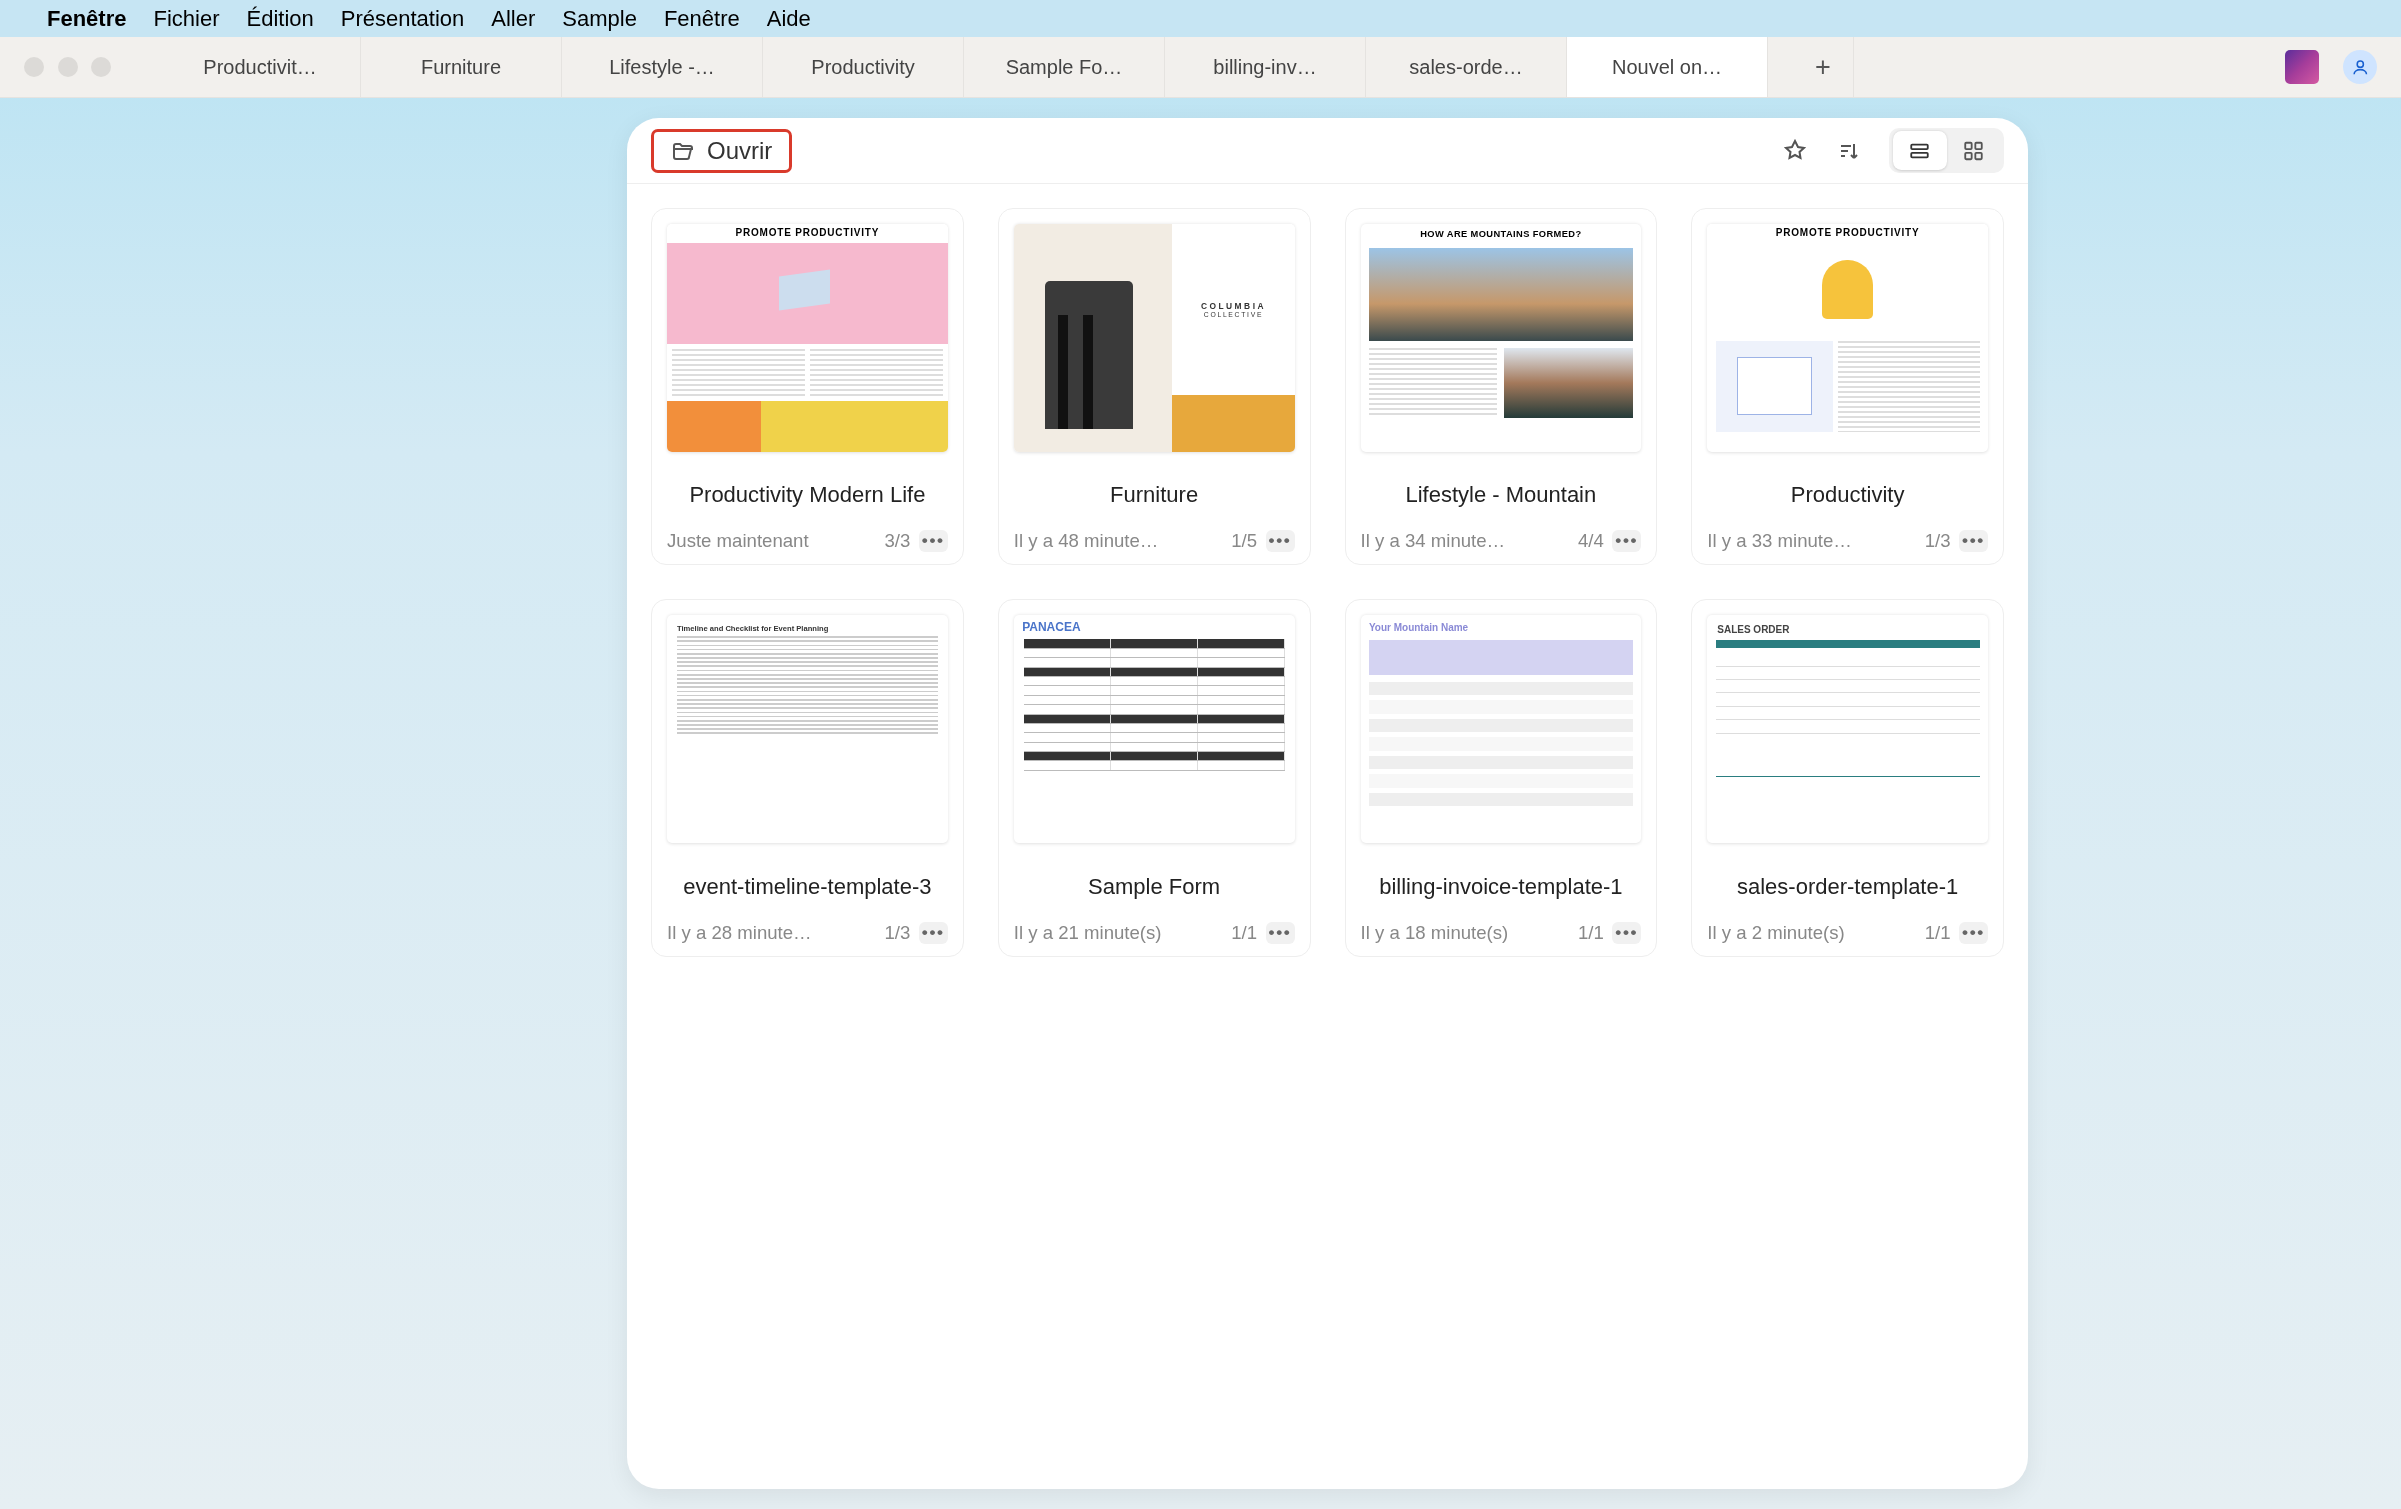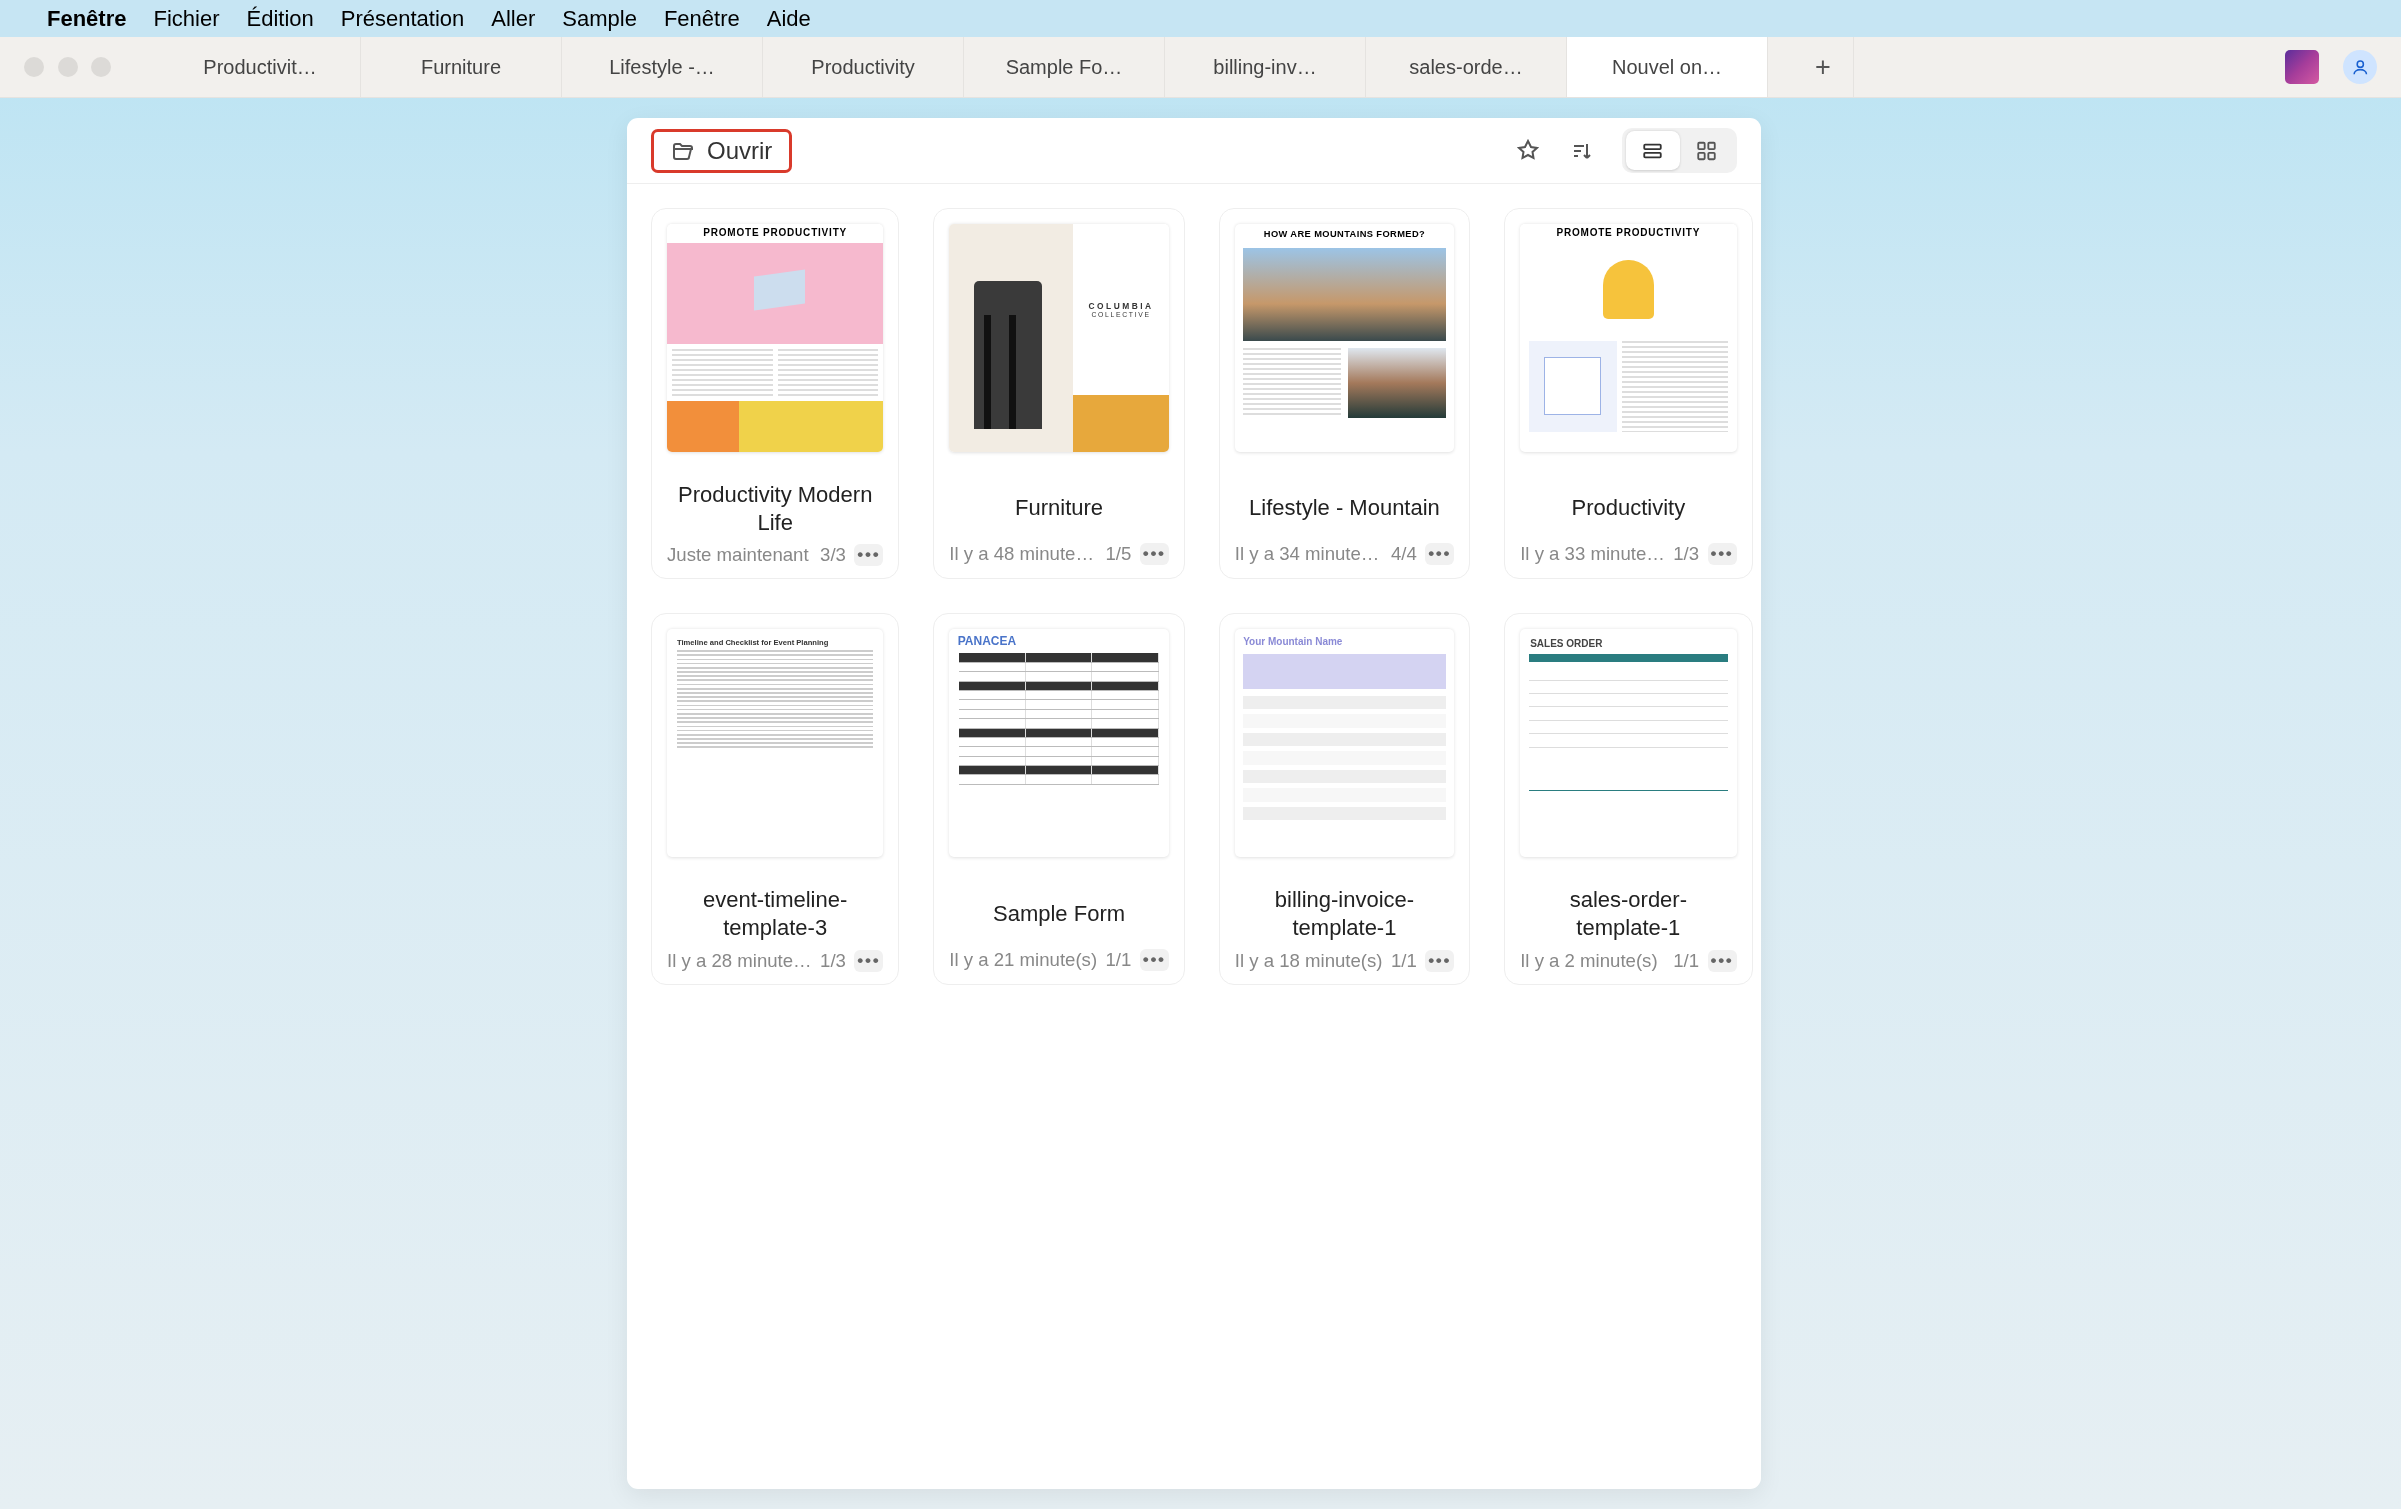--- a/index.html
+++ b/index.html
@@ -19,36 +19,36 @@
   .tab { flex:0 0 201px; display:flex; align-items:center; justify-content:center; font-size:20px; color:#444; padding:0 10px; border-right:0.8px solid #e5e3e0; overflow:hidden; white-space:nowrap; text-overflow:ellipsis; }
   .tab.active { background:#fff; }
   .addtab { width:61px; display:flex; align-items:center; justify-content:center; font-size:27px; color:#555; border-right:0.8px solid #e5e3e0; }
   .tabstrip .spacer { flex:1; }
   .rightctrls { display:flex; align-items:center; gap:24px; padding:0 24px; }
   .appicon { width:34px; height:34px; border-radius:5px; background:linear-gradient(135deg,#5b2e9b,#a63d9a,#d45aa2); }
   .avatar { width:34px; height:34px; border-radius:50%; background:#cfe4ff; display:flex; align-items:center; justify-content:center; color:#1860d0; font-size:18.6px; }
 
   
   .desktop { position:relative; width:100%; height:calc(100% - 37px - 61px); }
-  .panel { position:absolute; left:627px; top:20px; width:1134px; height:1371px; background:#fff; border-radius:11px; box-shadow:0 6.8px 25px rgba(0,0,0,.07); overflow:hidden; }
+  .panel { position:absolute; left:627px; top:20px; width:1401px; height:1371px; background:#fff; border-radius:32px; box-shadow:0 6.8px 25px rgba(0,0,0,.07); overflow:hidden; }
 
   
   .ptoolbar { height:66px; display:flex; align-items:center; justify-content:space-between; padding:0 24px; border-bottom:0.8px solid #eee; }
   .openbtn { display:flex; align-items:center; gap:12px; height:44px; padding:0 17px; border:3.4px solid #d93a2b; border-radius:6.8px; font-size:24px; color:#333; background:#fff; }
   .openbtn svg, .ptoolbar .ticons svg { display:block; }
   .ticons { display:flex; align-items:center; gap:6.8px; }
   .ticons .ibtn { width:47px; height:39px; display:flex; align-items:center; justify-content:center; border-radius:8.4px; color:#555; }
   .ticons .seg { display:flex; background:#f1f1f1; border-radius:10px; padding:3.4px; margin-left:10px; }
   .ticons .seg .segbtn { width:54px; height:39px; display:flex; align-items:center; justify-content:center; border-radius:8.4px; }
   .ticons .seg .segbtn.active { background:#fff; box-shadow:0 0.8px 2.5px rgba(0,0,0,.15); }
 
   
   .grid { padding:24px; display:grid; grid-template-columns:repeat(4,1fr); gap:34px; }
   .card { border:0.8px solid #eee; border-radius:15px; padding:15px 15px 12px; display:flex; flex-direction:column; }
-  .thumb { width:100%; height:228px; border-radius:5px; background:#fff; box-shadow:0 0.8px 3.4px rgba(0,0,0,.12); overflow:hidden; margin-bottom:29px; position:relative; }
+  .thumb { width:100%; height:228px; border-radius:5px; background:#fff; box-shadow:0 0.8px 3.4px rgba(0,0,0,.12); overflow:hidden; margin-bottom:16px; position:relative; }
   .title { font-size:22px; color:#222; text-align:center; min-height:54px; display:flex; align-items:center; justify-content:center; padding:0 6.8px; line-height:1.25; }
   .meta { display:flex; align-items:center; justify-content:space-between; font-size:18.6px; color:#888; margin-top:8.4px; }
   .meta .time { flex:1; white-space:nowrap; overflow:hidden; text-overflow:ellipsis; }
   .meta .pages { margin:0 8.4px; }
   .more { width:29px; height:22px; border-radius:6px; background:#f1f1f1; display:flex; align-items:center; justify-content:center; color:#666; font-size:17px; letter-spacing:1.7px; font-weight:700; }
 
   
   .t1 { display:flex; flex-direction:column; }
   .t1 .bar { height:18.6px; background:#fff; font-size:10px; font-weight:800; text-align:center; padding-top:3.4px; letter-spacing:0.8px; }
   .t1 .hero { height:101px; background:#f6b9ce; position:relative; }

